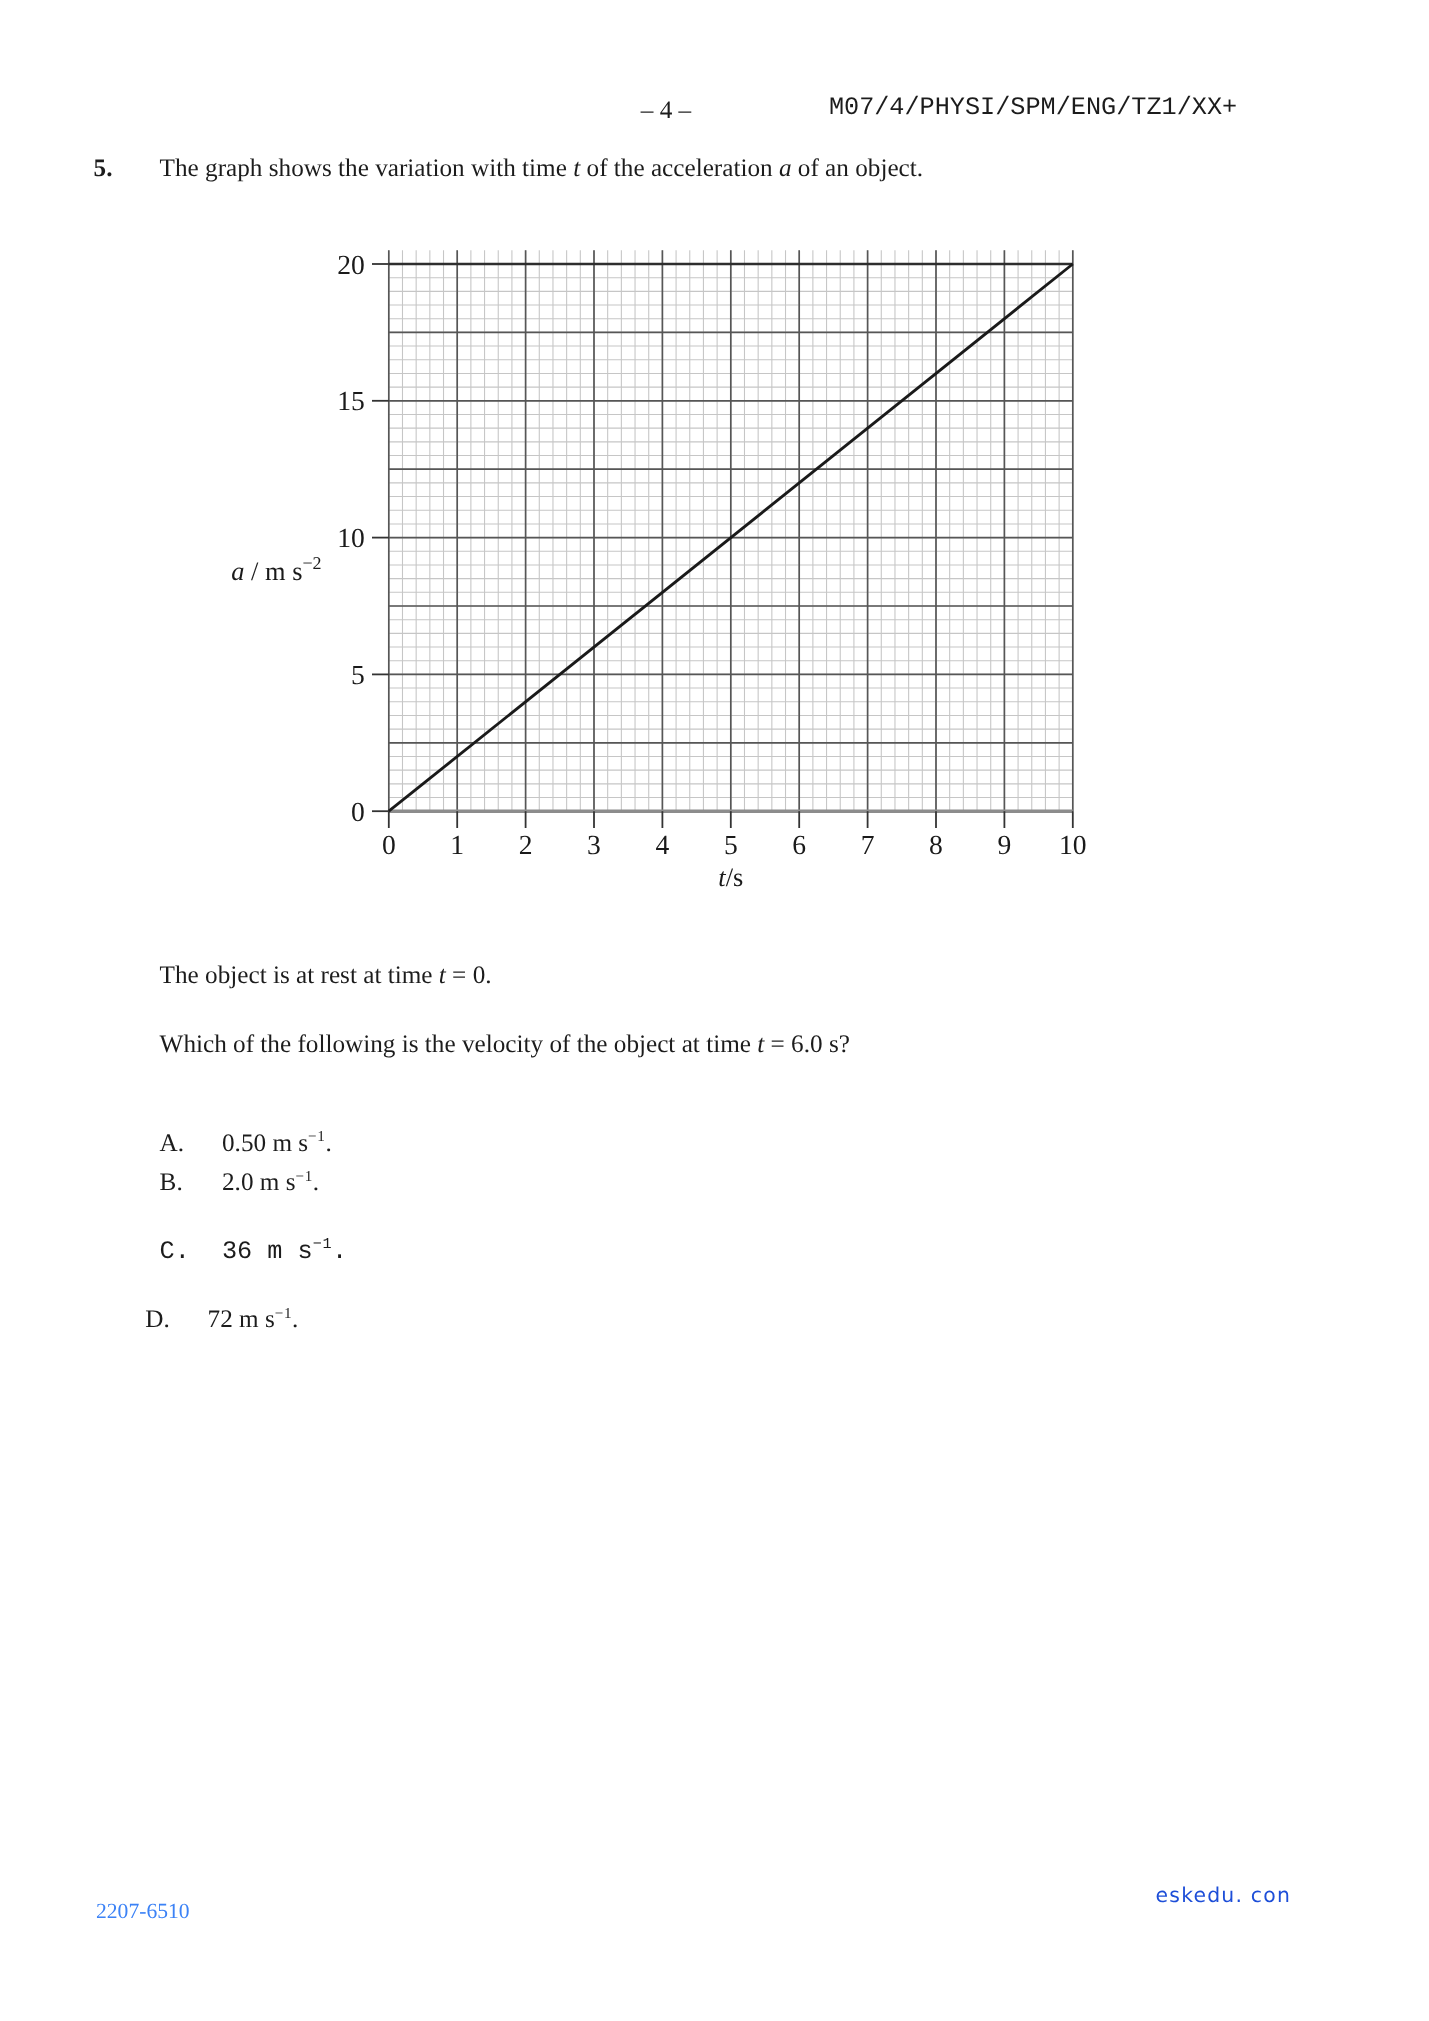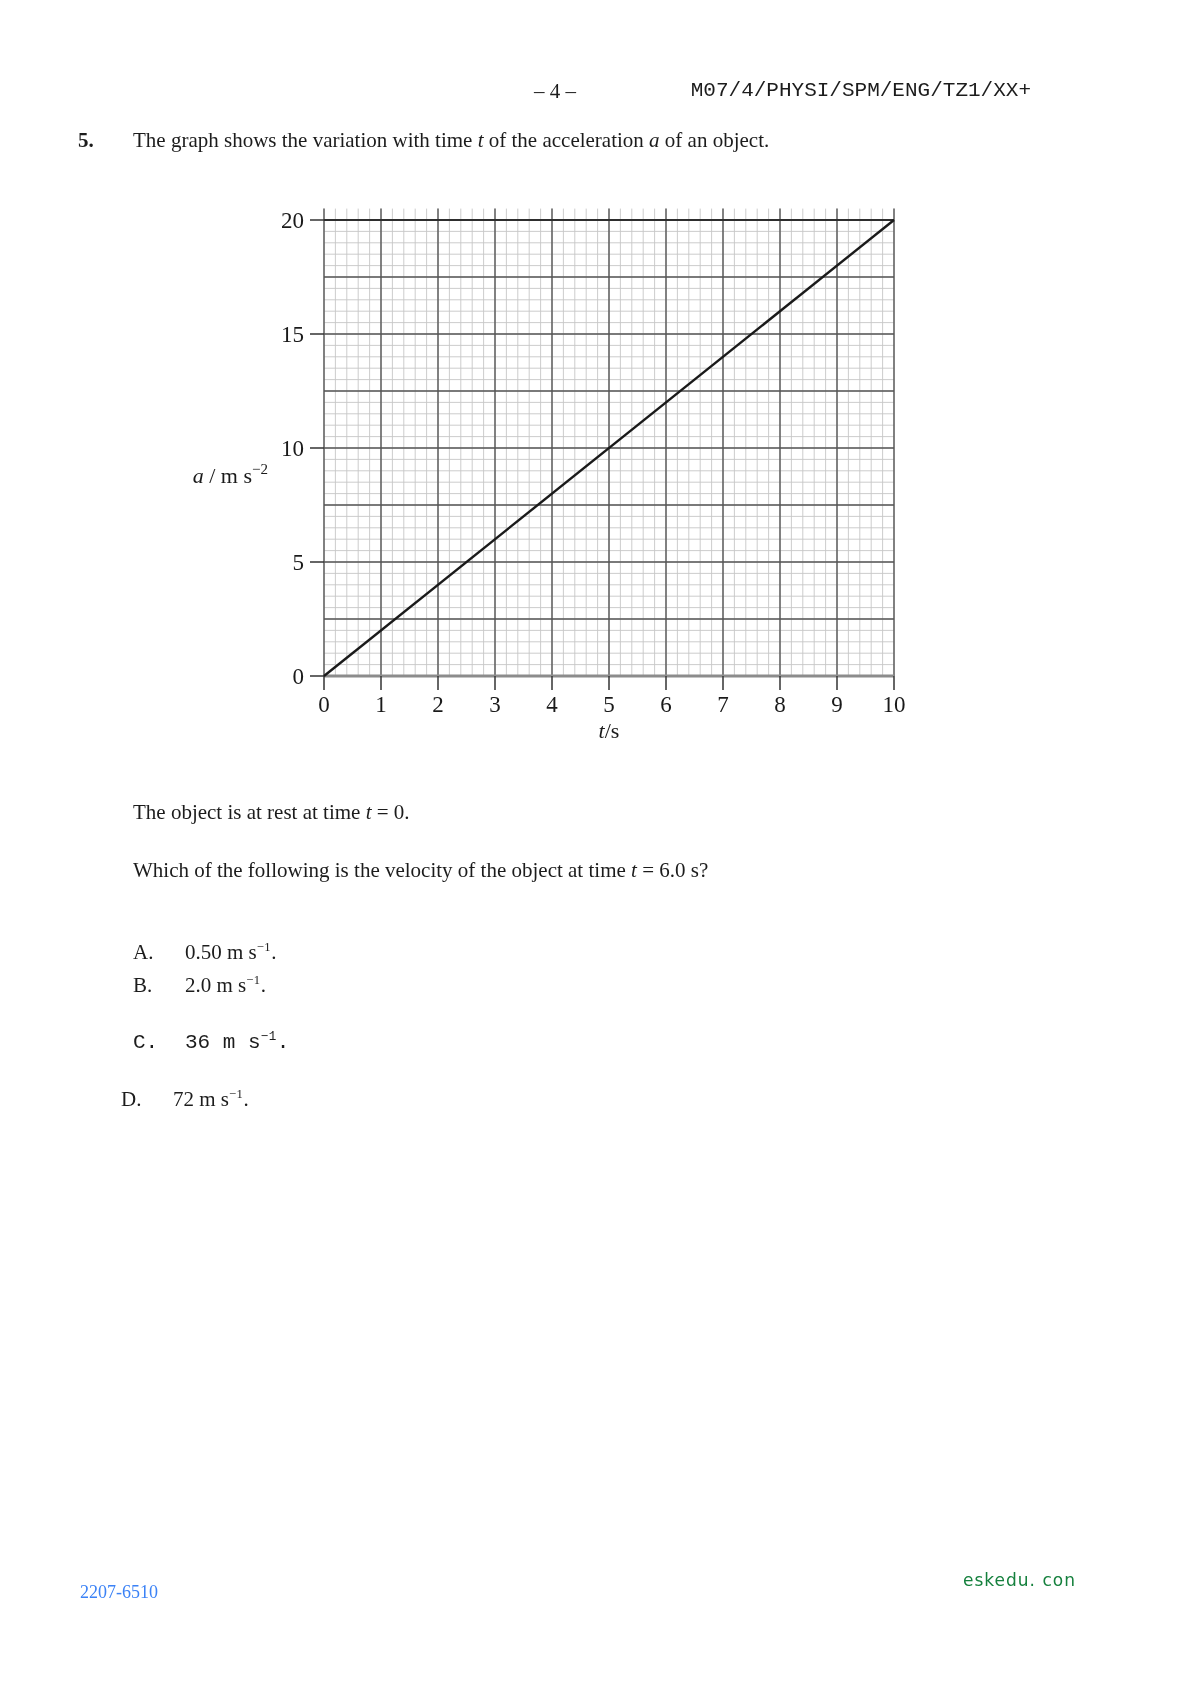--- a/index.html
+++ b/index.html
@@ -20,21 +20,21 @@
   .page-num, .paper-code { font-size:21px; }
   .q-number { font-weight:bold; font-size:21px; }
   .q-text { font-size:21px; }
   .body-line { font-size:21px; }
   .opt-letter { display:inline-block; width:52px; font-size:21px; }
   .opt-value { font-size:21px; }
   .sup { vertical-align:super; font-size:0.60em; letter-spacing:0.5px; }
   .footer-code { font-size:18px; color:#3b82f6; }
   .site-watermark {
     font-family:"DejaVu Sans", sans-serif;
-    font-size:17px; color:#15803d; letter-spacing:1px;
+    font-size:17px; color:#1d4ed8; letter-spacing:1px;
   }
   i { font-style:italic; }
   svg text { font-family:"Liberation Serif", serif; fill:#1a1a1a; }
 </style>
 </head>
 <body>
 
 <div class="page">
 
   <div class="abs page-num" style="left:534px; top:79px;">– 4 –</div>

